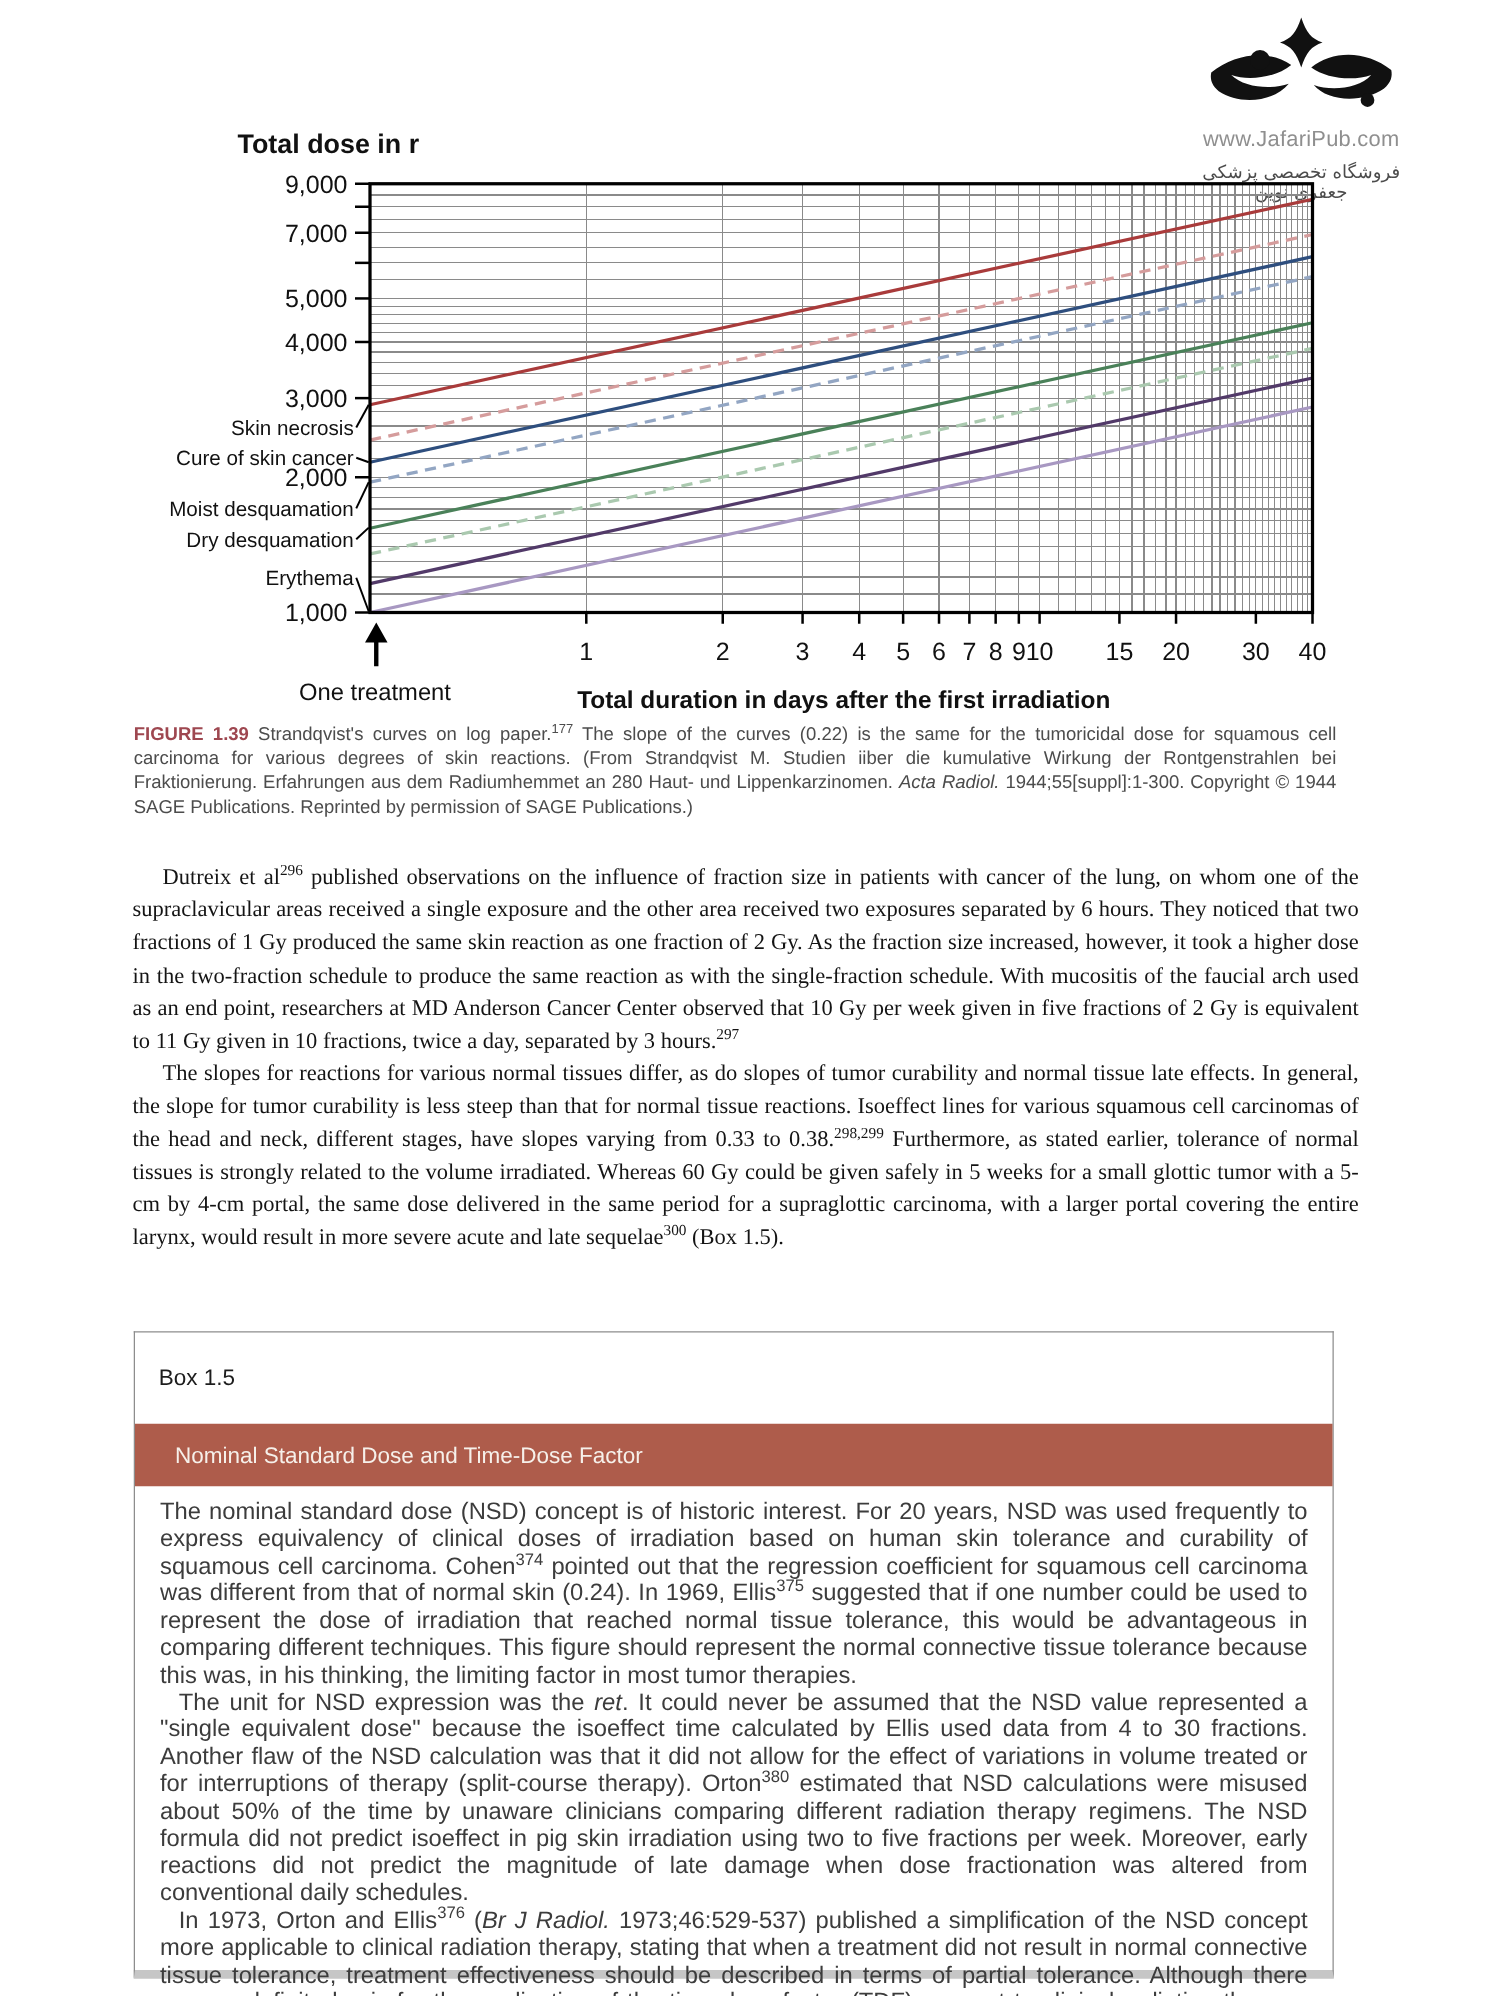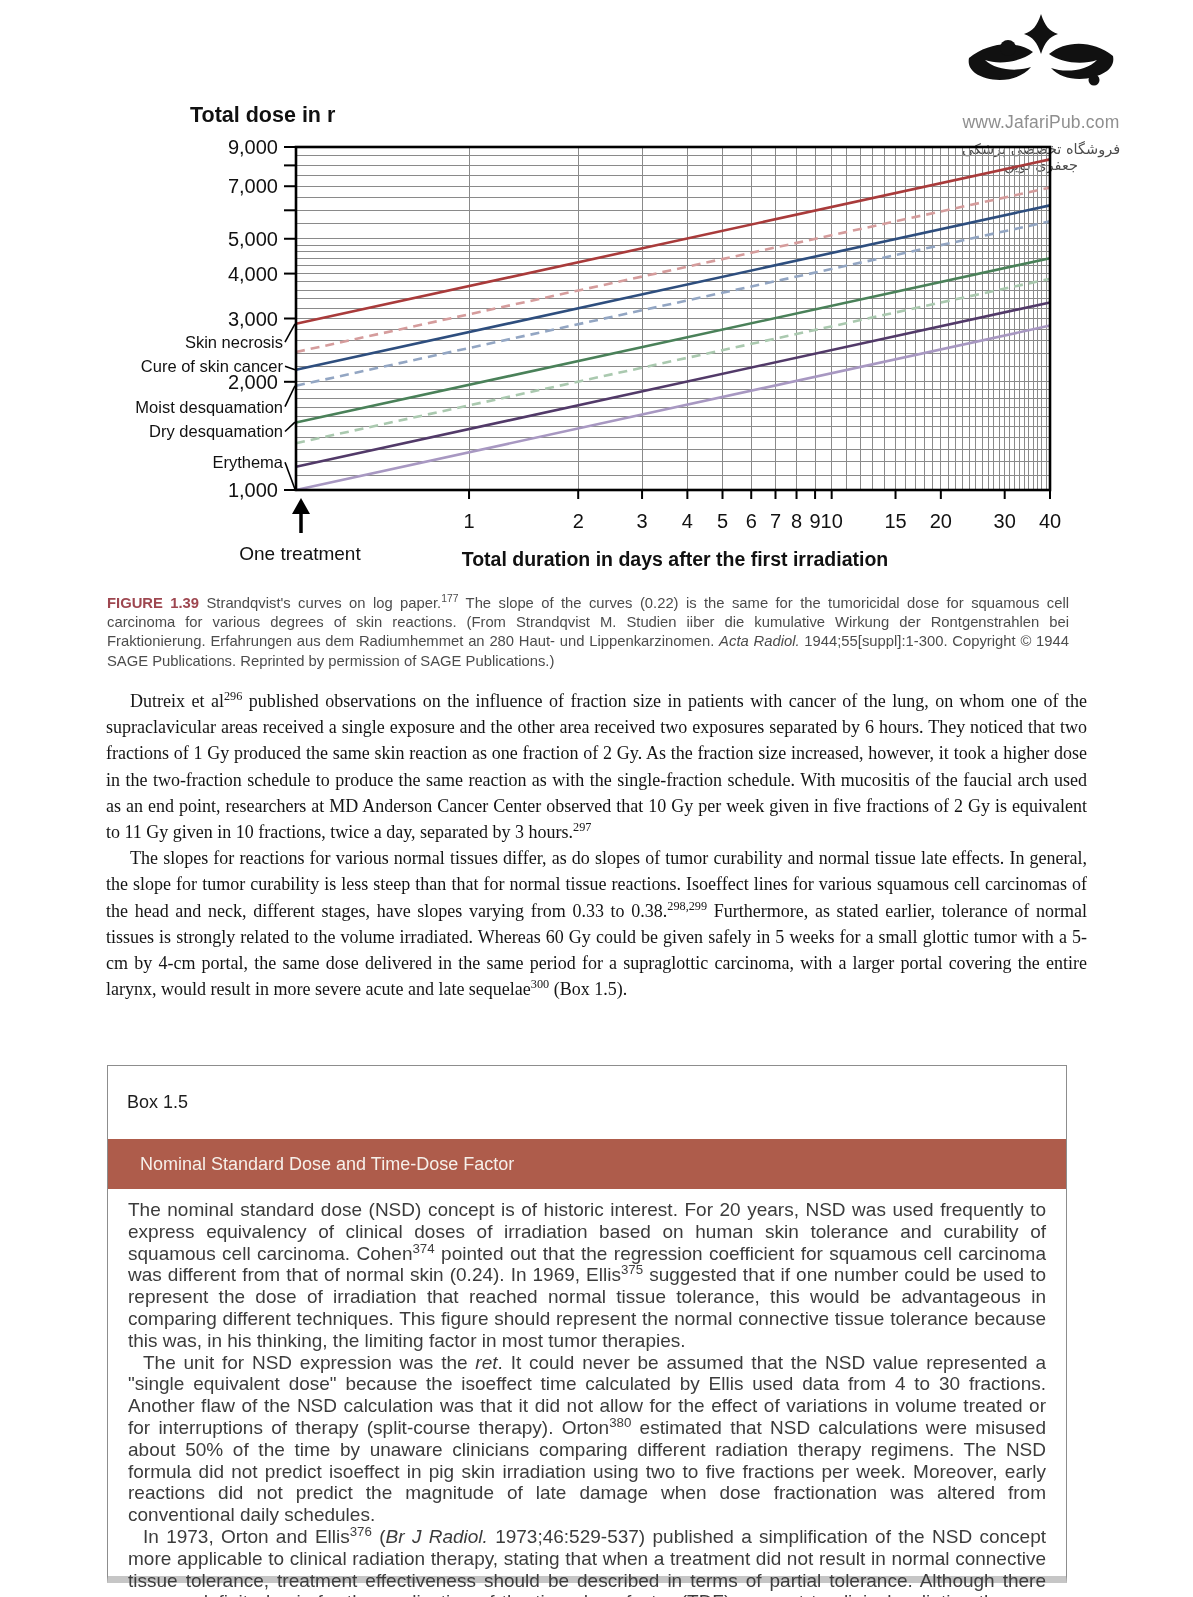--- a/index.html
+++ b/index.html
@@ -1,35 +1,35 @@
 <!DOCTYPE html>
 <html><head>
 <meta charset="utf-8">
 <style>
   html,body{margin:0;padding:0;background:#fff;}
   .page{position:relative;width:1193px;height:1597px;background:#ffffff;overflow:hidden;
         font-family:"Liberation Sans",sans-serif;}
 
   
   .logo{position:absolute;top:12px;left:948px;width:186px;text-align:center;}
-  .logo-url{font-size:17.5px;color:#8f8f8f;margin-top:12px;letter-spacing:.2px;}
+  .logo-url{font-size:17.5px;color:#8f8f8f;margin-top:0px;letter-spacing:.2px;}
   .logo-fa{font-size:14.5px;color:#4c4c4c;margin-top:8px;direction:rtl;font-family:"DejaVu Sans",sans-serif;}
 
   
   .chart-wrap{position:absolute;top:95px;left:0;width:1193px;height:478px;}
   svg text{fill:#111;font-family:"Liberation Sans",sans-serif;}
   .xt{font-size:20px;text-anchor:middle;}
   .yt{font-size:20px;text-anchor:end;}
   .cl{font-size:16.5px;text-anchor:end;}
   .ttl{font-size:21.5px;font-weight:bold;text-anchor:start;}
   .xlab{font-size:19.5px;font-weight:bold;text-anchor:middle;}
   .one{font-size:19px;text-anchor:middle;}
 
   
-  .caption{position:absolute;top:594px;left:107px;width:962px;
+  .caption{position:absolute;top:579px;left:107px;width:962px;
            font-size:14.8px;line-height:19.2px;color:#4c4c4c;text-align:justify;}
   .caption sup{font-size:70%;line-height:0;}
 
   
   .bodytext{position:absolute;top:688px;left:106px;width:981px;
             font-family:"Liberation Serif",serif;font-size:18px;line-height:26.2px;
             color:#141414;text-align:justify;}
   .bodytext p{margin:0;text-indent:24px;}
   .bodytext sup{font-size:68%;line-height:0;}
 

